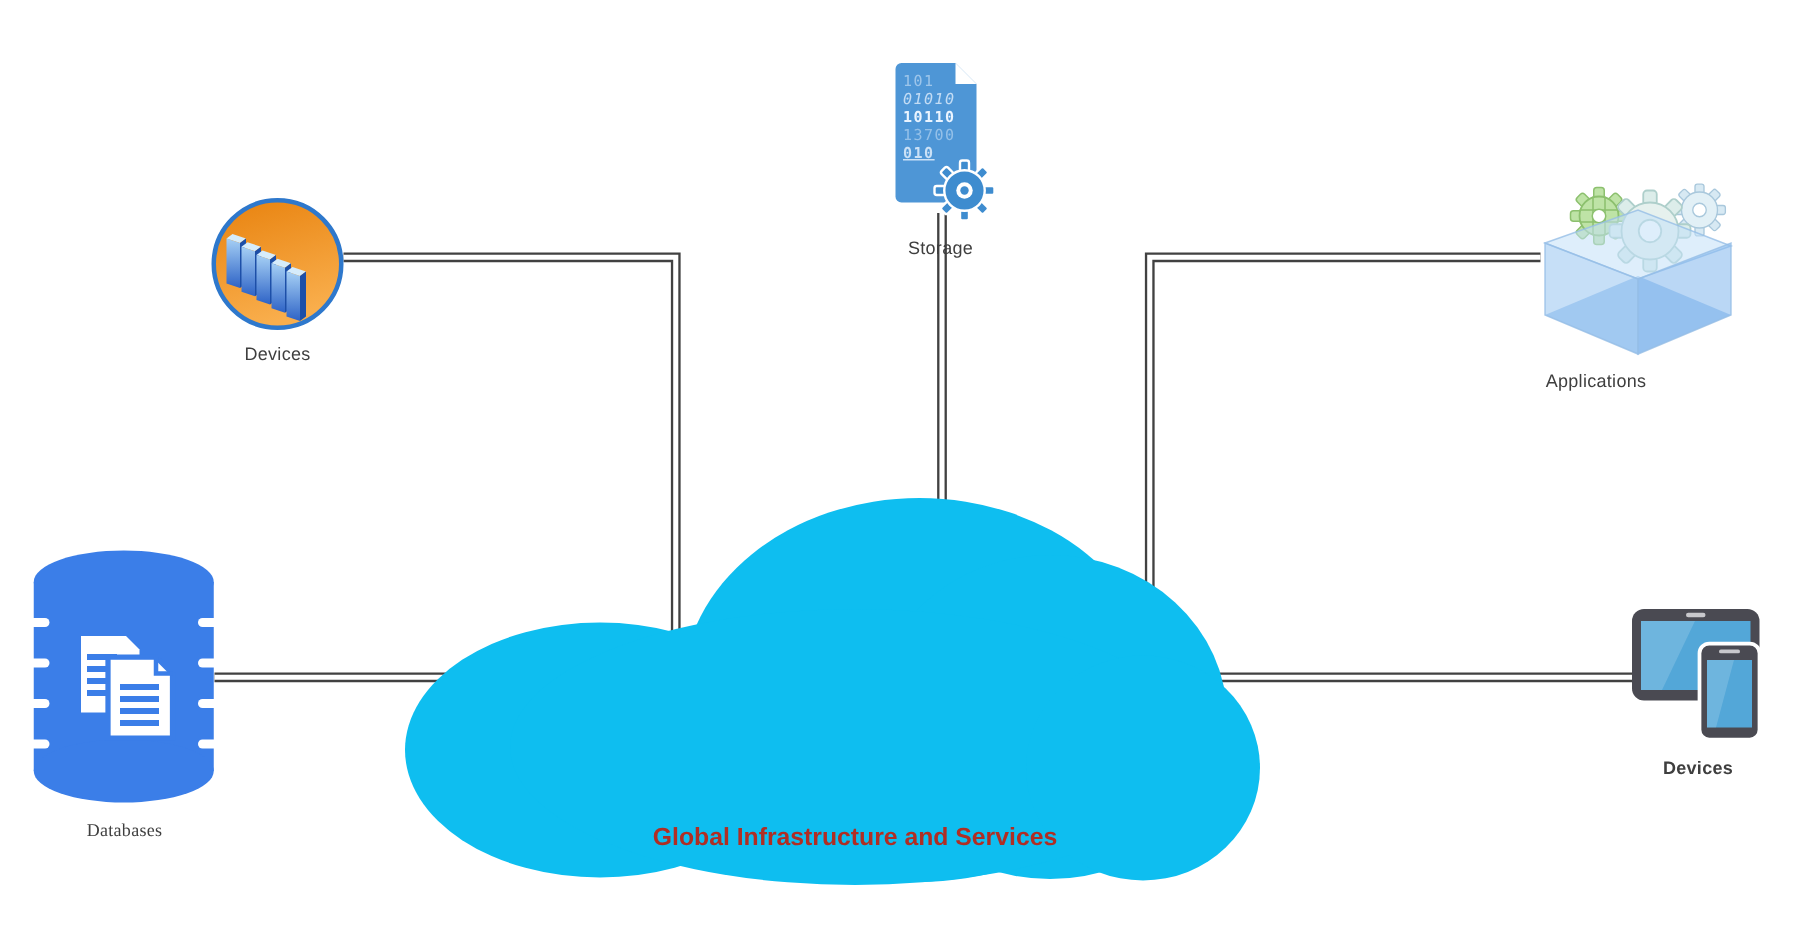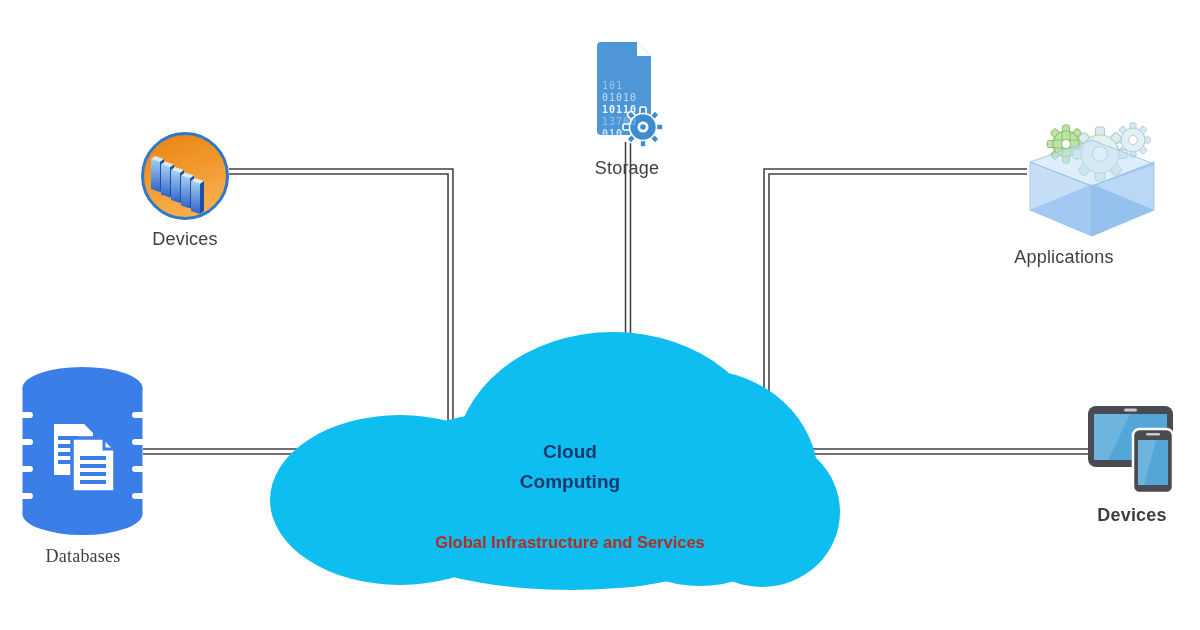--- a/index.html
+++ b/index.html
@@ -4,37 +4,37 @@
 <style>
   html,body{margin:0;padding:0;background:#fff;}
   .canvas{
     position:relative;width:1200px;height:630px;background:#ffffff;
     overflow:hidden;font-family:"Liberation Sans", sans-serif;
   }
   .layer{position:absolute;left:0;top:0;}
   .icon-svg{position:absolute;overflow:visible;}
   .node-label{
     position:absolute;width:120px;text-align:center;
-    font-size:18px;color:#3f3f3f;letter-spacing:.2px;
+    font-size:12px;color:#3f3f3f;letter-spacing:.2px;
   }
   .cloud-title{
     position:absolute;left:400px;top:437px;width:340px;text-align:center;
     font-size:19px;font-weight:bold;line-height:30px;color:#17386b;
   }
   .cloud-subtitle{
     position:absolute;left:340px;top:533px;width:460px;text-align:center;
     font-size:16.5px;font-weight:bold;color:#b02e24;
   }
   .binary{
     position:absolute;left:602px;top:49px;width:46px;
     font-family:"DejaVu Sans Mono", monospace;font-size:10px;line-height:12px;
     color:#eaf4ff;letter-spacing:1px;
   }
-  .binary .r0{opacity:.5;margin-top:31px;}
-  .binary .r1{opacity:.75;}
+  .binary .r0{opacity:.5;}
+  .binary .r1{opacity:.75;font-style:italic;}
   .binary .r2{opacity:1;font-weight:bold;}
   .binary .r3{opacity:.45;}
   .binary .r4{opacity:.8;font-weight:bold;text-decoration:underline;}
 </style>
 </head>
 <body>
 
 <div class="canvas">
 
   <svg class="layer" width="1200" height="630" viewBox="0 0 1200 630">
@@ -57,25 +57,21 @@
 
     <g fill="#0ebef0">
       <ellipse cx="400" cy="500" rx="130" ry="85"></ellipse>
       <ellipse cx="613" cy="460" rx="158" ry="128"></ellipse>
       <ellipse cx="700" cy="478" rx="118" ry="108"></ellipse>
       <ellipse cx="570" cy="498" rx="230" ry="92"></ellipse>
       <ellipse cx="762" cy="512" rx="78" ry="75"></ellipse>
     </g>
   </svg>
 
-  <div class="cloud-title" style="color: rgb(23, 56, 107);">
-    <div>Cloud</div>
-    <div>Computing</div>
-  </div>
-  <div class="cloud-subtitle" style="color: rgb(176, 46, 36);">Global Infrastructure and Services</div>
+  <div class="cloud-subtitle" style="color: rgb(176, 46, 36); margin-top: 16px;">Global Infrastructure and Services</div>
 
   <svg class="icon-svg" style="left:140px;top:130px;" width="90" height="92" viewBox="0 0 90 92">
     <defs>
       <linearGradient id="og" x1="0" y1="0" x2="0.3" y2="1">
         <stop offset="0" stop-color="#e8820e"></stop>
           <stop offset="1" stop-color="#f9ae4c"></stop>
       </linearGradient>
       <linearGradient id="tg" x1="0" y1="0" x2="0" y2="1">
         <stop offset="0" stop-color="#a6d0f5"></stop>
           <stop offset="1" stop-color="#2e63c6"></stop>

